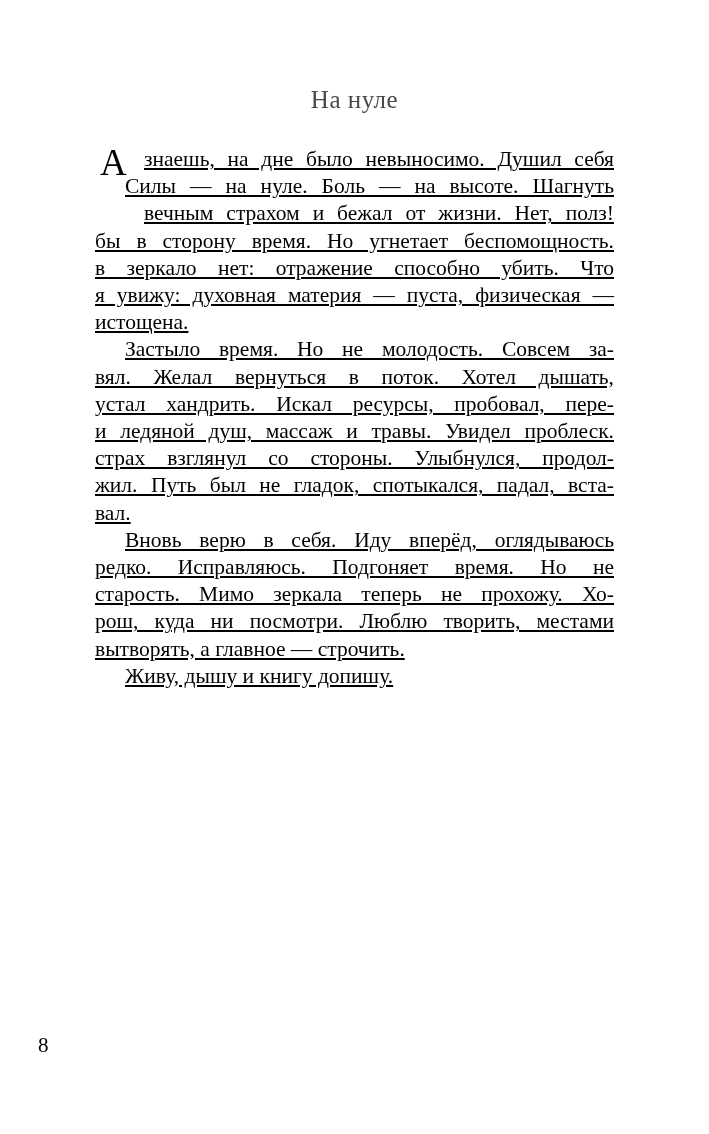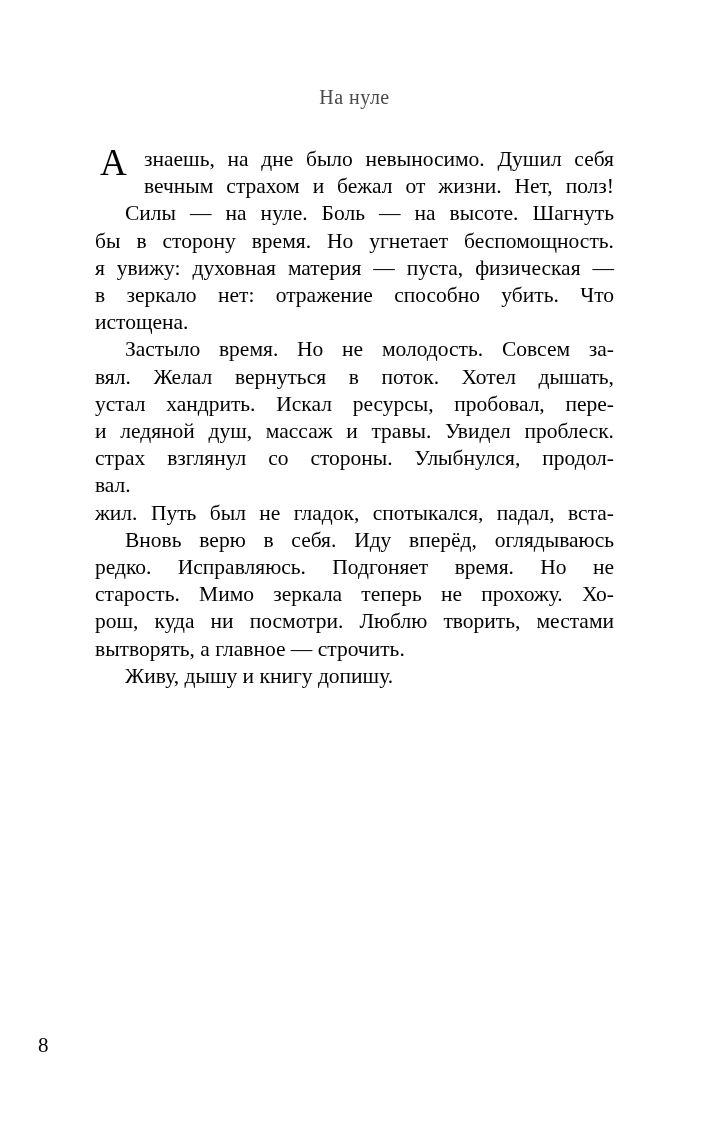--- a/index.html
+++ b/index.html
@@ -15,30 +15,31 @@
     overflow: hidden;
     font-family: "Liberation Serif", "DejaVu Serif", serif;
     color: #000000;
   }
   .chapter-title {
     position: absolute;
     top: 86px;
     left: 0;
     width: 709px;
     text-align: center;
-    font-size: 20px;
+    font-size: 25px;
     color: #4a4a4a;
     letter-spacing: 0.5px;
     font-weight: 400;
   }
   .text-block {
     position: absolute;
     top: 146px;
     left: 95px;
     width: 519px;
+    text-decoration: underline;
   }
   .para {
     margin: 0;
     font-size: 21.5px;
     line-height: 27.2px;
     text-align: justify;
     text-align-last: left;
     hyphens: manual;
   }
   .para .line {
@@ -79,36 +80,36 @@
 <div class="page">
 
   <div class="chapter-title">На нуле</div>
 
   <div class="dropcap">А</div>
 
   <div class="text-block">
 
     <p class="para">
       <span class="line dropcap-line">знаешь, на дне было невыносимо. Душил себя</span>
+      <span class="line first-indent">Силы — на нуле. Боль — на высоте. Шагнуть</span>
       <span class="line dropcap-line">вечным страхом и бежал от жизни. Нет, полз!</span>
-      <span class="line first-indent">Силы — на нуле. Боль — на высоте. Шагнуть</span>
       <span class="line">бы в сторону время. Но угнетает беспомощность.</span>
+      <span class="line">в зеркало нет: отражение способно убить. Что</span>
       <span class="line">я увижу: духовная материя — пуста, физическая —</span>
-      <span class="line">в зеркало нет: отражение способно убить. Что</span>
       <span class="line last">истощена.</span>
     </p>
 
     <p class="para">
       <span class="line first-indent">Застыло время. Но не молодость. Совсем за-</span>
       <span class="line">вял. Желал вернуться в поток. Хотел дышать,</span>
       <span class="line">устал хандрить. Искал ресурсы, пробовал, пере-</span>
       <span class="line">и ледяной душ, массаж и травы. Увидел проблеск.</span>
       <span class="line">страх взглянул со стороны. Улыбнулся, продол-</span>
+      <span class="line">жил. Путь был не гладок, спотыкался, падал, вста-</span>
       <span class="line last">вал.</span>
-      <span class="line">жил. Путь был не гладок, спотыкался, падал, вста-</span>
     </p>
 
     <p class="para">
       <span class="line first-indent">Вновь верю в себя. Иду вперёд, оглядываюсь</span>
       <span class="line">редко. Исправляюсь. Подгоняет время. Но не</span>
       <span class="line">старость. Мимо зеркала теперь не прохожу. Хо-</span>
       <span class="line">рош, куда ни посмотри. Люблю творить, местами</span>
       <span class="line last">вытворять, а главное — строчить.</span>
     </p>
 

